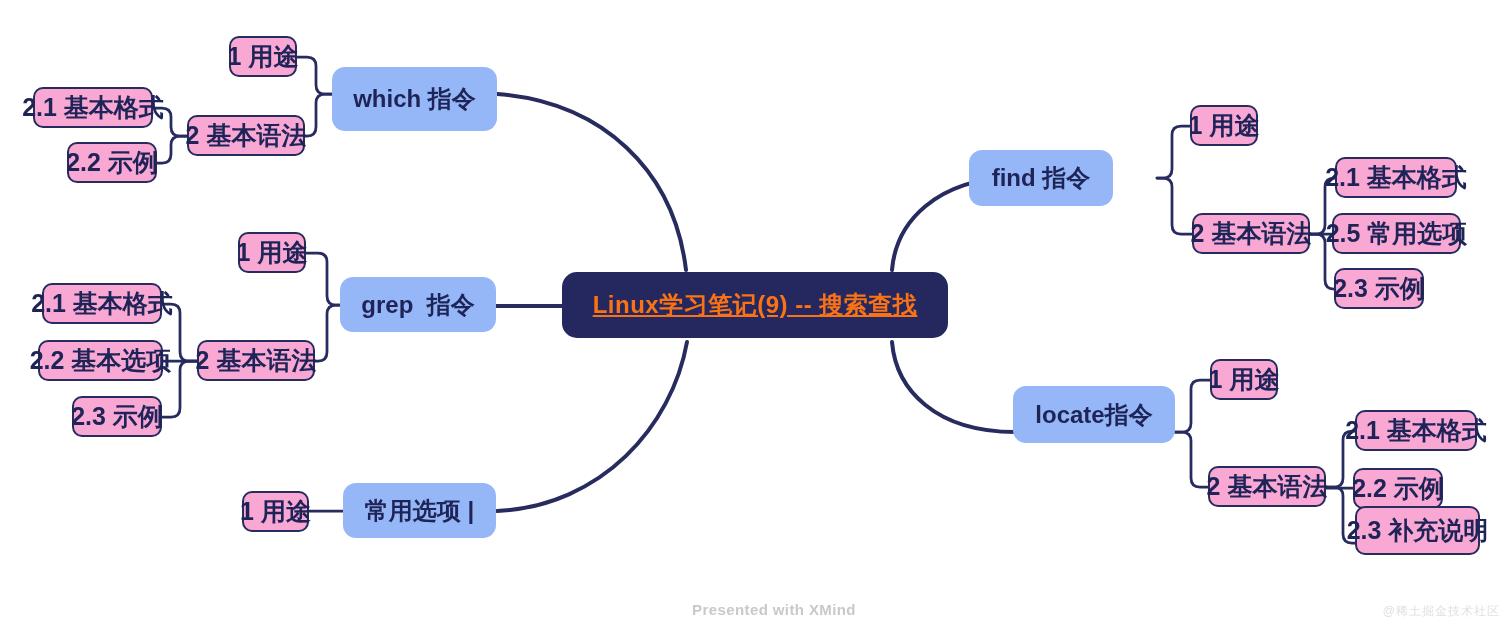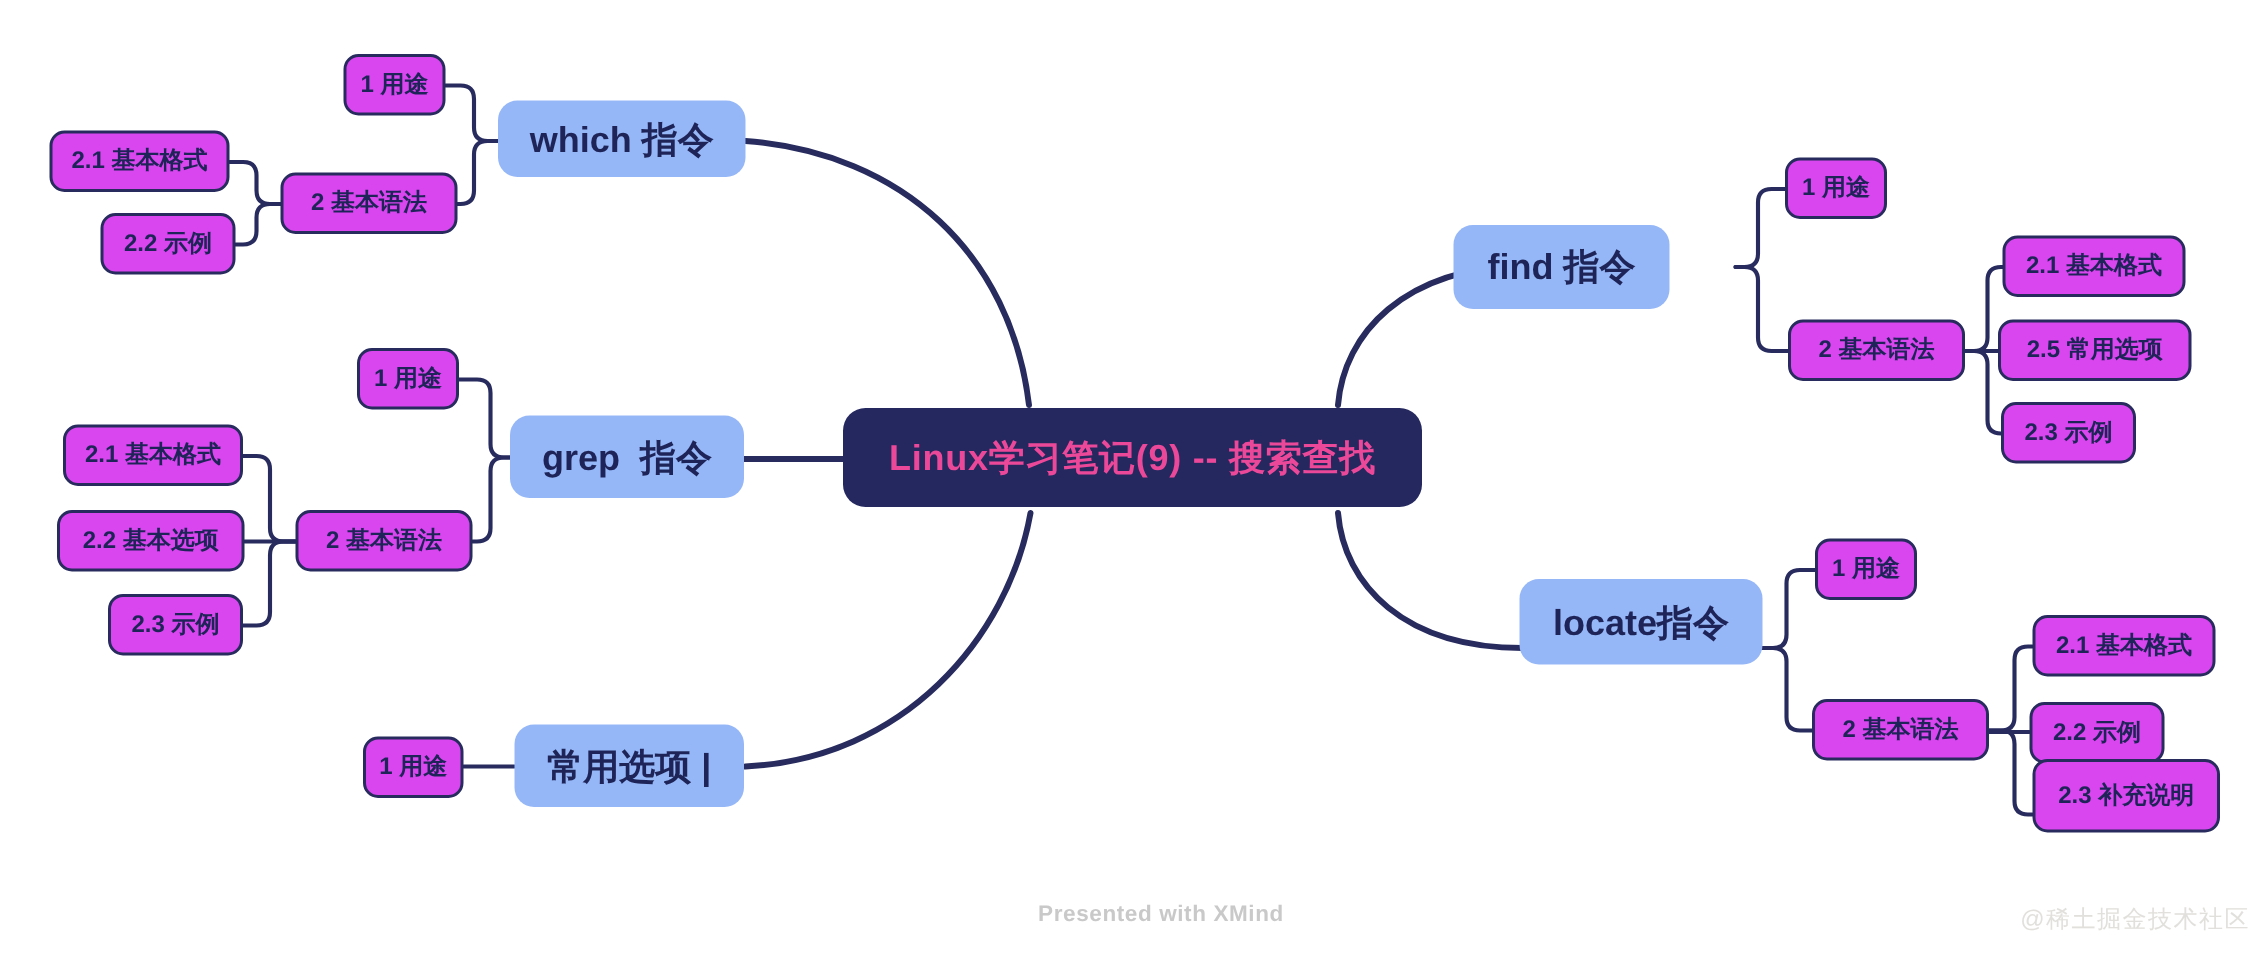--- a/index.html
+++ b/index.html
@@ -8,38 +8,38 @@
     overflow:hidden; font-family:"Liberation Sans","DejaVu Sans",sans-serif;
   }
   svg.connectors { position:absolute; left:0; top:0; width:1512px; height:643px; }
   .main-line  { stroke:#272b5e; stroke-width:4;    fill:none; stroke-linecap:round; }
   .sub-line   { stroke:#272b5e; stroke-width:2.75; fill:none; stroke-linecap:round; }
   .node {
     position:absolute; display:flex; align-items:center; justify-content:center;
     box-sizing:border-box; white-space:pre; cursor:default;
   }
   .central {
-    background:#24285f; color:#ec4899; border-radius:15px;
-    font-size:24px; font-weight:bold; letter-spacing:0.5px;
+    background:#24285f; color:#f97316; border-radius:15px;
+    font-size:24px; font-weight:bold; letter-spacing:0.5px;text-decoration:underline;
   }
   .topic {
     background:#95b7f7; color:#1e2457; border-radius:13px;
     font-size:24px; font-weight:bold;
   }
   .sub {
-    background:#d946ef; border:2.5px solid #272b5e; color:#1e2457;
-    border-radius:10px; font-size:16px; font-weight:bold;
+    background:#f9a8d4; border:2.5px solid #272b5e; color:#1e2457;
+    border-radius:10px; font-size:25px; font-weight:bold;
   }
   .footer-caption {
     position:absolute; left:0; right:0; top:601px; text-align:center;
     color:#c9c9c9; font-size:15px; font-weight:bold; letter-spacing:0.4px;margin-left:36px;
   }
   .watermark {
     position:absolute; right:12px; top:603px;
-    color:#e2e0dc; font-size:16px; font-weight:normal; letter-spacing:1px;
+    color:#e2e0dc; font-size:12px; font-weight:normal; letter-spacing:1px;
   }
 </style>
 </head>
 <body>
 
 <div class="canvas">
 
   <svg class="connectors" viewBox="0 0 1512 643">
 
     <path class="main-line" d="M 497 94 C 602 102 674 170 686 270"></path>
@@ -69,21 +69,21 @@
 
     <path class="sub-line" d="M 1175 432 L 1182 432 Q 1191 432 1191 423 L 1191 389 Q 1191 380 1200 380 L 1210 380"></path>
     <path class="sub-line" d="M 1175 432 L 1182 432 Q 1191 432 1191 441 L 1191 478 Q 1191 487 1200 487 L 1208 487"></path>
     <path class="sub-line" d="M 1326 487 L 1334 487 Q 1343 487 1343 478 L 1343 440 Q 1343 431 1352 431 L 1355 431"></path>
     <path class="sub-line" d="M 1326 488 L 1353 488"></path>
     <path class="sub-line" d="M 1326 487 L 1334 487 Q 1343 487 1343 496 L 1343 534 Q 1343 543 1352 543 L 1355 543"></path>
   </svg>
 
   <div class="node central" style="left:562px;top:272px;width:386px;height:66px">Linux学习笔记(9) -- 搜索查找</div>
 
-  <div class="node topic" style="left:332px;top:67px;width:165px;height:51px">which 指令</div>
+  <div class="node topic" style="left:332px;top:67px;width:165px;height:64px">which 指令</div>
   <div class="node topic" style="left:340px;top:277px;width:156px;height:55px">grep  指令</div>
   <div class="node topic" style="left:343px;top:483px;width:153px;height:55px">常用选项 |</div>
   <div class="node topic" style="left:969px;top:150px;width:144px;height:56px">find 指令</div>
   <div class="node topic" style="left:1013px;top:386px;width:162px;height:57px">locate指令</div>
 
   <div class="node sub" style="left:229px;top:36px;width:68px;height:41px">1 用途</div>
   <div class="node sub" style="left:187px;top:115px;width:118px;height:41px">2 基本语法</div>
   <div class="node sub" style="left:33px;top:87px;width:120px;height:41px">2.1 基本格式</div>
   <div class="node sub" style="left:67px;top:142px;width:90px;height:41px">2.2 示例</div>
 

